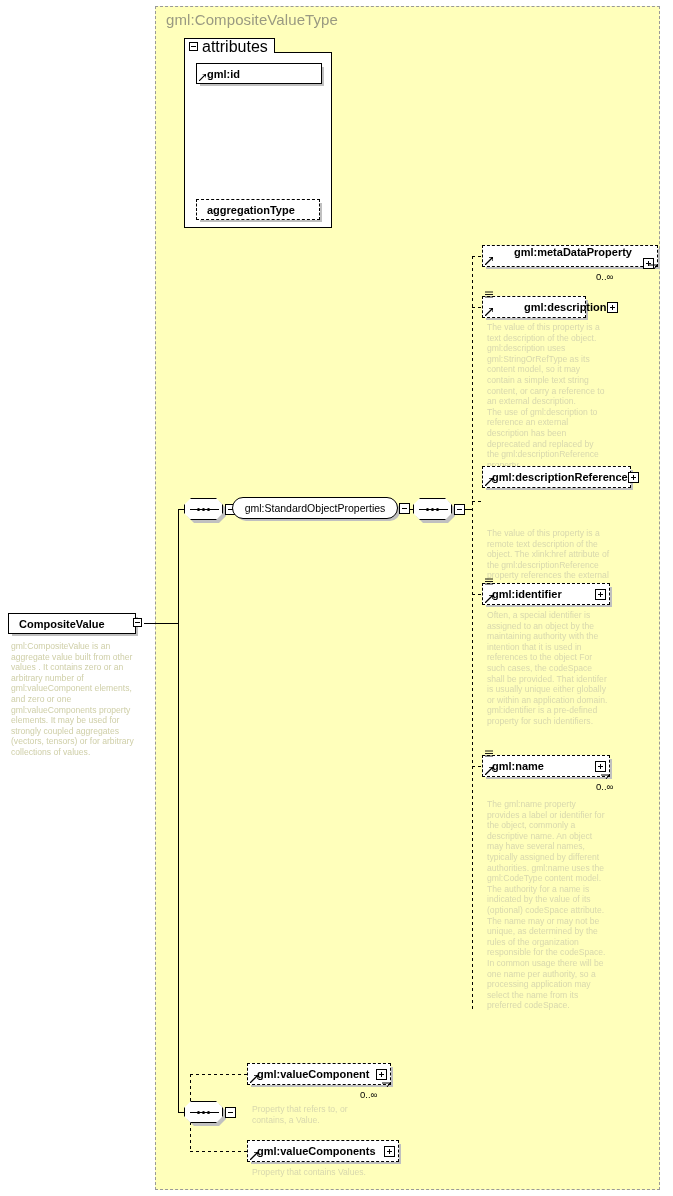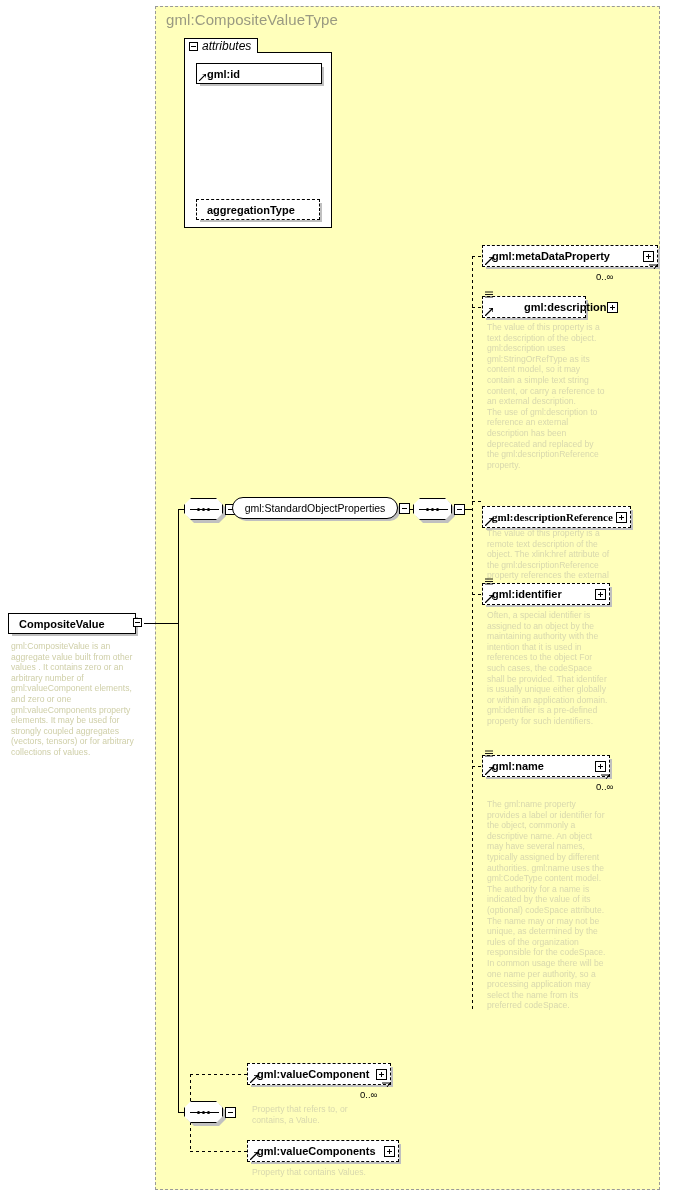--- a/index.html
+++ b/index.html
@@ -58,22 +58,21 @@
     background: #ffffff;
     border: 1px solid #000000;
     border-bottom: none;
     box-sizing: border-box;
     padding: 0 6px 0 4px;
     display: flex;
     align-items: center;
     gap: 4px;
   }
   #attrs-tab .lbl {
-    font-size: 12px;
-    font-style: italic;
+    font-size: 16px;
     color: #000;
     line-height: 13px;
   }
   .pm-box {
     width: 9px;
     height: 9px;
     border: 1px solid #000;
     background: #fff;
     box-sizing: border-box;
     position: relative;
@@ -349,21 +348,21 @@
       <div class="seq-line"></div>
       <div class="seq-dots">
           <i></i>
           <i></i>
           <i></i>
         </div>
     </div>
     <div class="seq-toggle"></div>
   </div>
 
-  <div class="elem" style="left:482px; top:245px; width:176px;">
+  <div class="elem" style="left:482px; top:245px; width:176px;flex-direction:column;">
     <span>gml:metaDataProperty</span>
     <span class="etoggle"></span>
     <svg class="arrow-mark" viewBox="0 0 8 8" xmlns="http://www.w3.org/2000/svg">
       <path d="M0,8 L8,0 M8,0 L4,0 M8,0 L8,4" stroke="#000" stroke-width="1.3" fill="none"></path>
     </svg>
     <svg class="repeat-mark" viewBox="0 0 10 8" xmlns="http://www.w3.org/2000/svg">
       <path d="M0,2 L8,2 L5,6" stroke="#000" stroke-width="1" fill="none"></path>
     </svg>
   </div>
   <div class="card" style="left:596px; top:271px;">0..∞</div>
@@ -374,21 +373,21 @@
     <svg class="arrow-mark" viewBox="0 0 8 8" xmlns="http://www.w3.org/2000/svg">
       <path d="M0,8 L8,0 M8,0 L4,0 M8,0 L8,4" stroke="#000" stroke-width="1.3" fill="none"></path>
     </svg>
     <svg class="choice-mark" viewBox="0 0 8 8" xmlns="http://www.w3.org/2000/svg">
       <path d="M0,1 H8 M0,3.5 H8 M0,6 H8" stroke="#000" stroke-width="0.9" fill="none"></path>
     </svg>
   </div>
   <div class="edesc" style="left:487px; top:322px; width:118px;">The value of this property is a text description of the object. gml:description uses gml:StringOrRefType as its content model, so it may contain a simple text string content, or carry a reference to an external description.
 The use of gml:description to reference an external description has been deprecated and replaced by the gml:descriptionReference property.</div>
 
-  <div class="elem" style="left:482px; top:506px; width:149px;font-family:Liberation Serif, serif;">
+  <div class="elem" style="left:482px; top:466px; width:149px;">
     <span>gml:descriptionReference</span>
     <span class="etoggle"></span>
     <svg class="arrow-mark" viewBox="0 0 8 8" xmlns="http://www.w3.org/2000/svg">
       <path d="M0,8 L8,0 M8,0 L4,0 M8,0 L8,4" stroke="#000" stroke-width="1.3" fill="none"></path>
     </svg>
   </div>
   <div class="edesc" style="left:487px; top:516px; width:130px;margin-top:12px;">The value of this property is a remote text description of the object. The xlink:href attribute of the gml:descriptionReference property references the external description.</div>
 
   <div class="elem" style="left:482px; top:583px; width:128px;">
     <span>gml:identifier</span>

